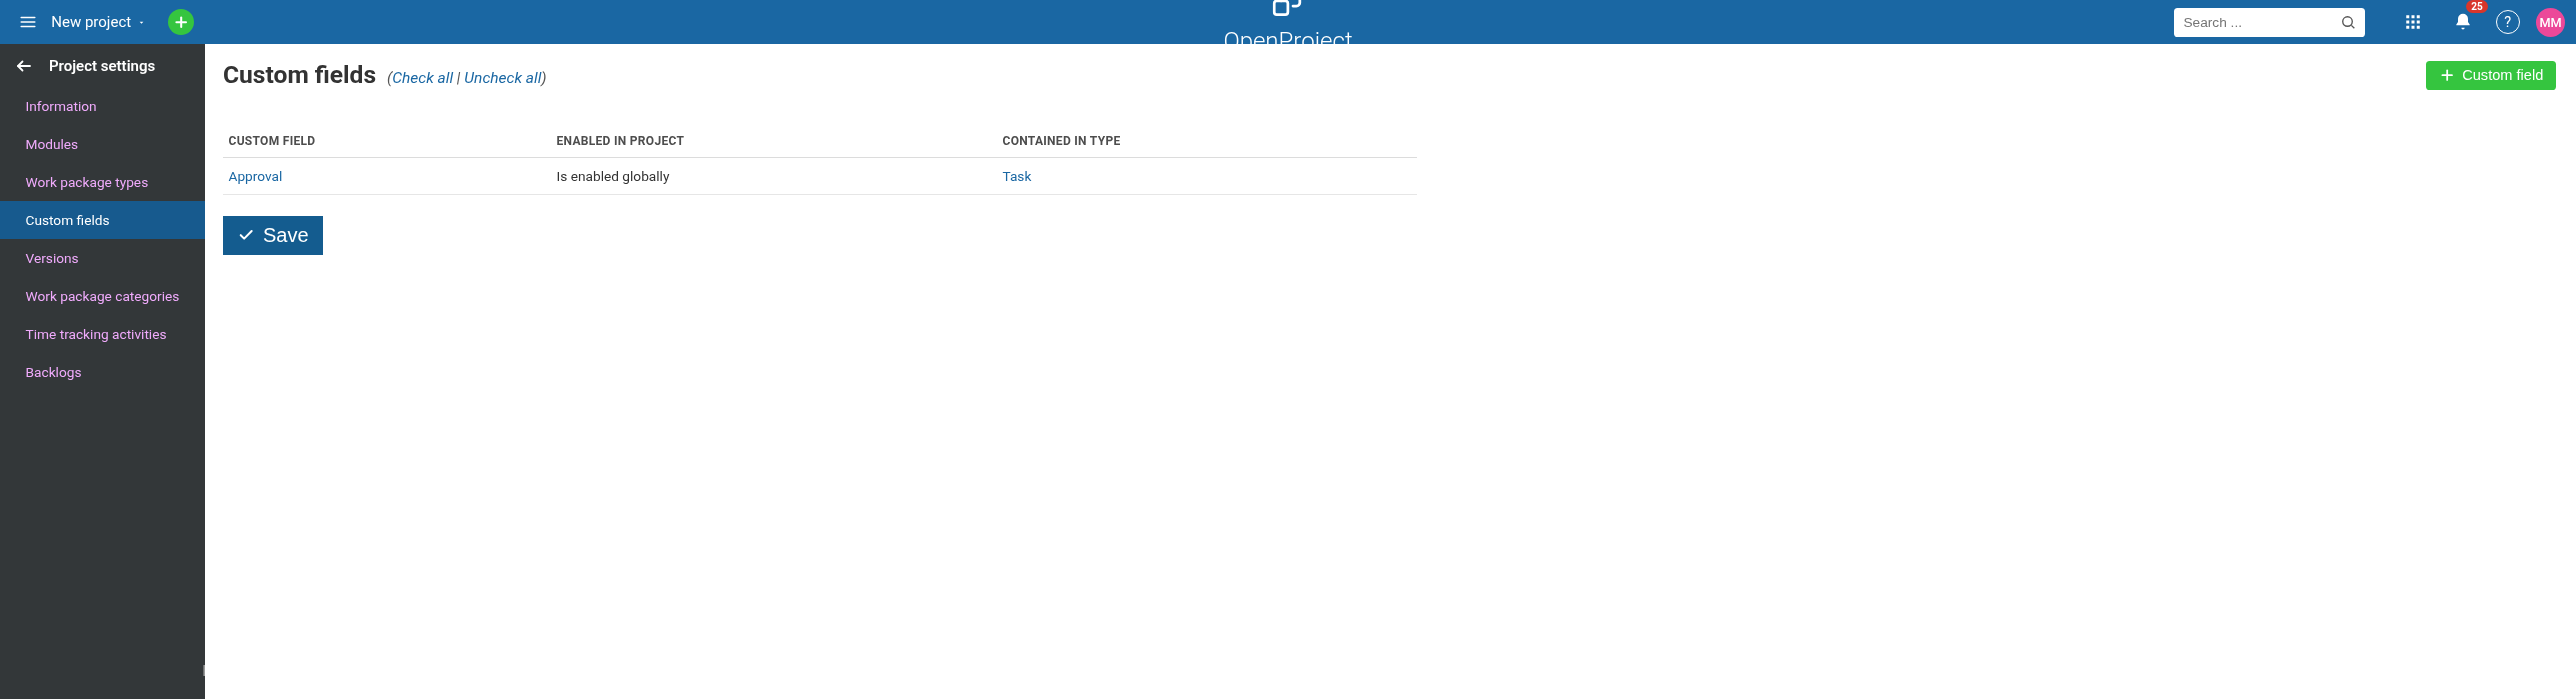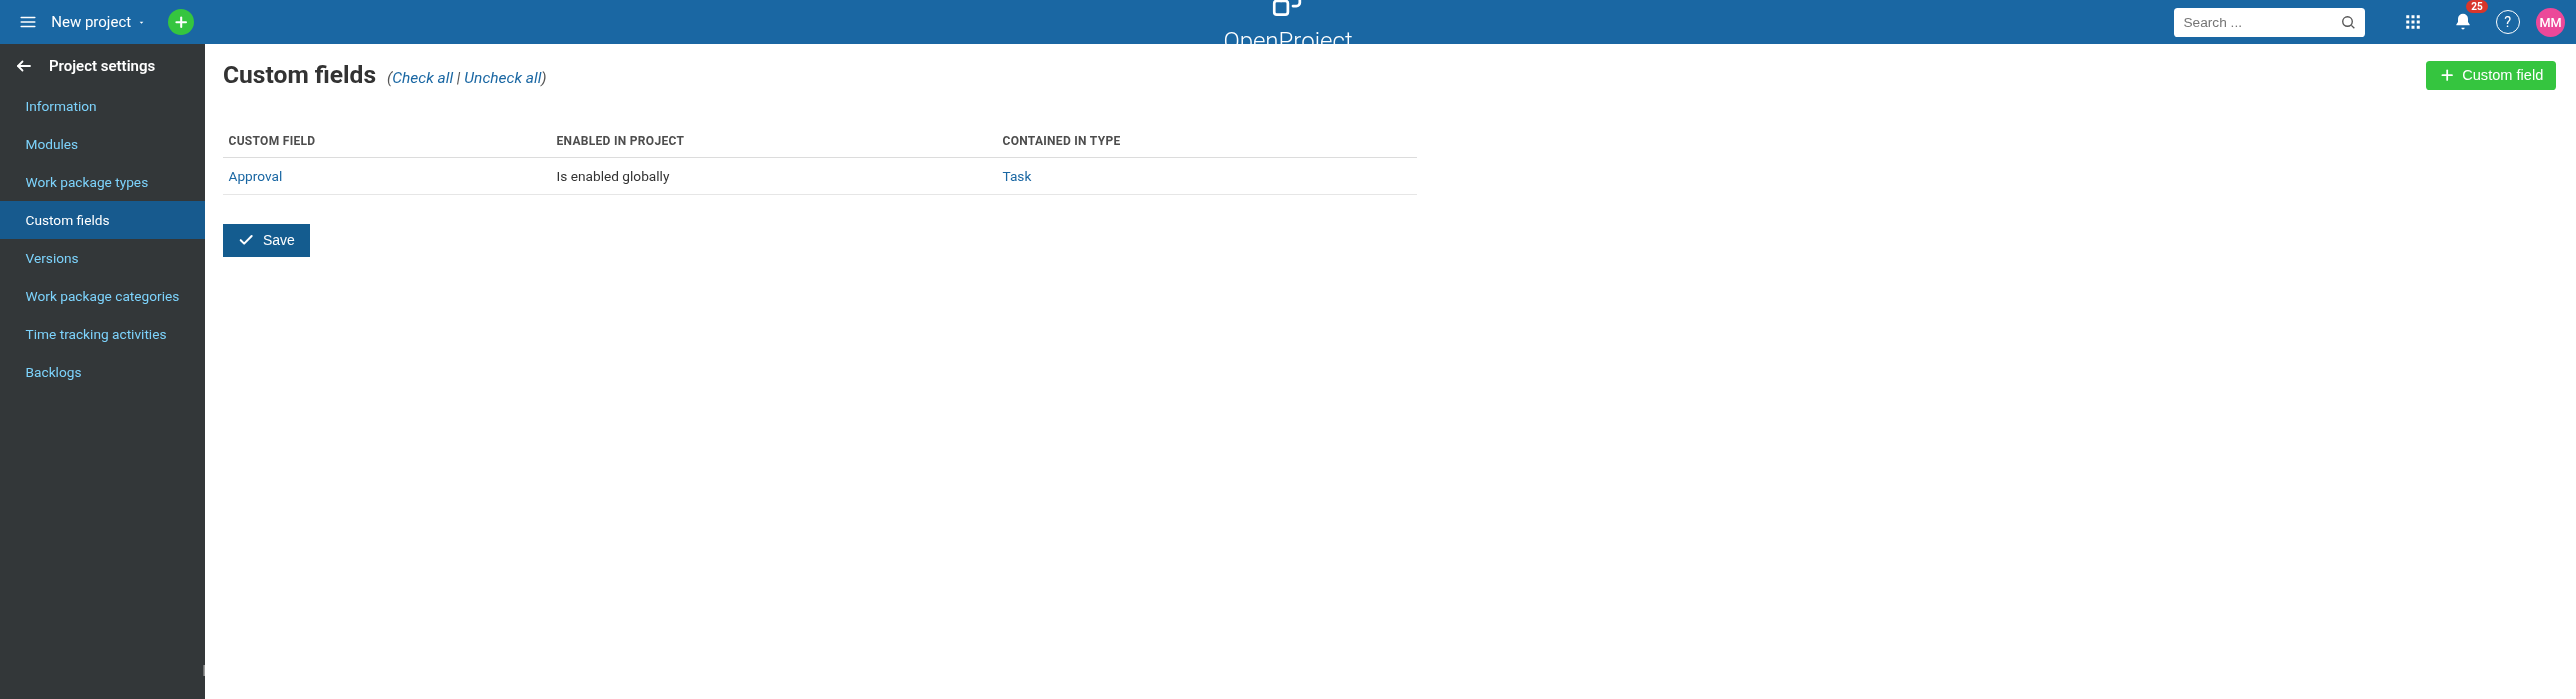--- a/index.html
+++ b/index.html
@@ -15,34 +15,34 @@
     .tb-search input { border: none; outline: none; font-size: 13.7px; color: #333; width: 137px; background: transparent; }
     .tb-right { display: flex; align-items: center; gap: 16.4px; }
     .tb-bell-wrap { position: relative; }
     .tb-badge { position: absolute; top: -5.5px; right: -9px; background: #d9362b; color: #fff; font-size: 10px; font-weight: 700; border-radius: 9px; padding: 0.9px 5.5px; }
     .tb-help { width: 24px; height: 24px; border-radius: 50%; border: 1.8px solid #fff; display: inline-flex; align-items: center; justify-content: center; font-size: 14.6px; color: #fff; }
     .tb-avatar { width: 29px; height: 29px; border-radius: 50%; background: #ec4899; color: #fff; font-size: 12.7px; font-weight: 500; display: inline-flex; align-items: center; justify-content: center; cursor: pointer; }
     
     .body { display: flex; height: calc(100% - 44px); }
     .sidebar { width: 205px; background: #333739; color: #d0d0d0; display: flex; flex-direction: column; position: relative; }
     .sidebar-header { display: flex; align-items: center; gap: 16.4px; padding: 12.7px 14.6px; color: #fff; font-weight: 600; font-size: 15px; }
-    .sidebar-item { padding: 11px 25.5px; font-size: 13.7px; cursor: pointer; color: #7dd3fc; }
+    .sidebar-item { padding: 11px 25.5px; font-size: 13.7px; cursor: pointer; color: #f0abfc; }
     .sidebar-item.active { background: #175a8e; color: #fff; }
     .sidebar-drag { position: absolute; right: 1.8px; bottom: 22px; color: #a5a5a5; font-size: 12.7px; letter-spacing: -2.7px; cursor: ew-resize; }
     .main { flex: 1; padding: 16.4px 0 0 18px; overflow: auto; position: relative; }
     .page-header { display: flex; align-items: baseline; gap: 11px; position: relative; padding-right: 20px; }
     .page-title { font-size: 24.6px; font-weight: 700; color: #333; }
     .checkall { font-size: 15.5px; color: #555; font-style: italic; }
     .checkall a { color: #1a67a3; text-decoration: none; }
     .btn-new { margin-left: auto; background: #35c53f; color: #fff; border: none; border-radius: 3.6px; padding: 6.4px 12.7px; font-size: 14.6px; display: inline-flex; align-items: center; gap: 7.3px; cursor: pointer; }
     table.cf { width: 1194px; border-collapse: collapse; margin-top: 35px; }
     table.cf th { text-align: left; font-size: 12px; font-weight: 700; color: #4d4d4d; letter-spacing: 0.3px; padding: 9px 5.5px; border-bottom: 0.9px solid #dcdcdc; text-transform: uppercase; }
     table.cf td { padding: 10px 5.5px; border-bottom: 0.9px solid #e6e6e6; font-size: 13.7px; color: #333; }
     table.cf td a { color: #1a67a3; text-decoration: none; text-align: right; }
-    .btn-save { margin-top: 29px; background: #145c8f; color: #fff; border: none; padding: 8.2px 14.6px; font-size: 14px; display: inline-flex; align-items: center; gap: 9px; cursor: pointer; }
+    .btn-save { margin-top: 21px; background: #145c8f; color: #fff; border: none; padding: 8.2px 14.6px; font-size: 20px; display: inline-flex; align-items: center; gap: 9px; cursor: pointer; }
     svg { display: block; }
   </style>
 </head>
 <body>
 
 <div class="topbar">
   <span class="tb-icon-btn">
     <svg width="18" height="18" viewBox="0 0 24 24" fill="none" stroke="#fff" stroke-width="2.2" stroke-linecap="round">
         <line x1="3" y1="6" x2="21" y2="6"></line>
         <line x1="3" y1="12" x2="21" y2="12"></line>

